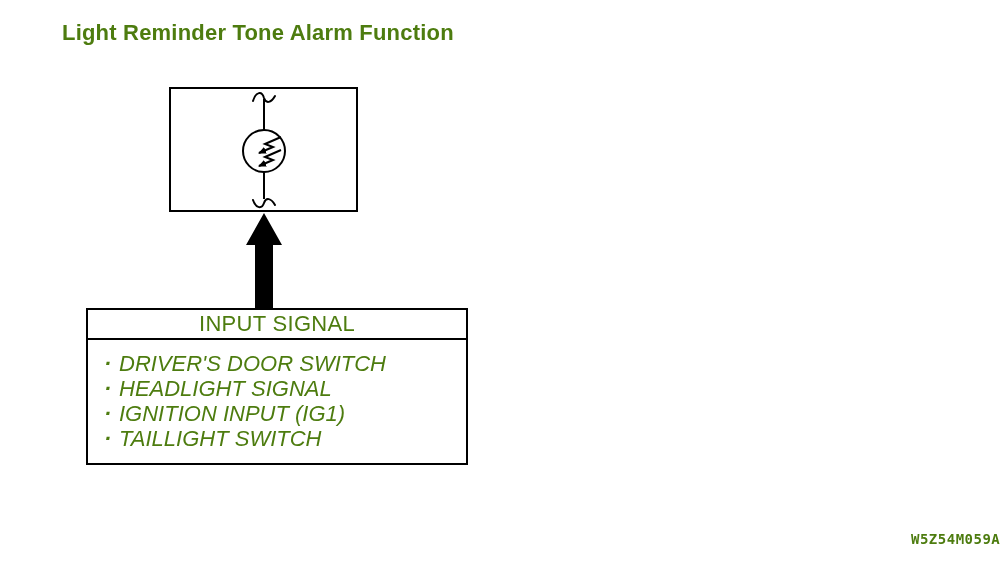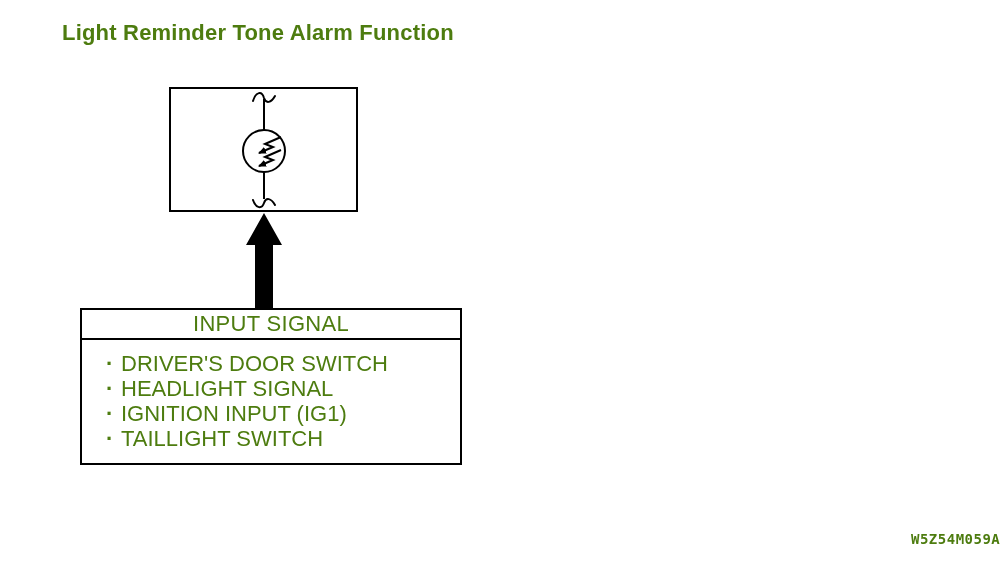--- a/index.html
+++ b/index.html
@@ -49,42 +49,43 @@
   }
   .flow-arrow {
     position: absolute;
     left: 245px;
     top: 213px;
     width: 38px;
     height: 98px;
   }
   .input-box {
     position: absolute;
-    left: 80px;
+    left: 86px;
     top: 308px;
     width: 382px;
     height: 157px;
     border: 2px solid #000000;
     box-sizing: border-box;
     background: #ffffff;
   }
   .input-header {
     height: 30px;
     border-bottom: 2px solid #000000;
     box-sizing: border-box;
     display: flex;
     align-items: center;
     justify-content: center;
     font-size: 22px;
     letter-spacing: 0.3px;
   }
   .input-items {
-    padding: 11px 0 0 24px;
+    padding: 11px 0 0 16px;
     font-size: 22px;
     line-height: 25px;
+    font-style: italic;
   }
   .input-item {
     white-space: nowrap;
   }
   .input-item .bullet {
     display: inline-block;
     width: 15px;
     text-align: left;
     font-weight: bold;
   }

